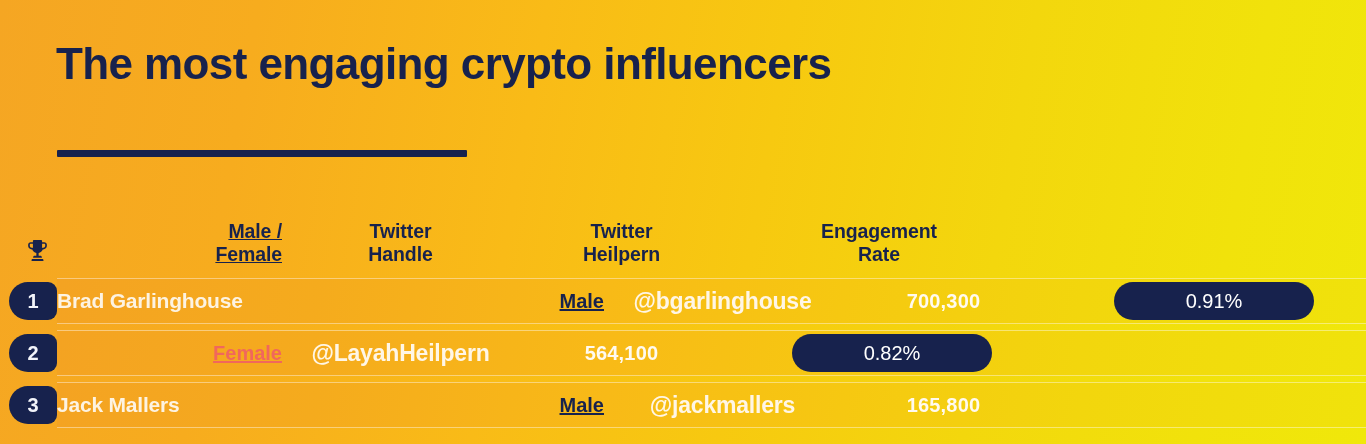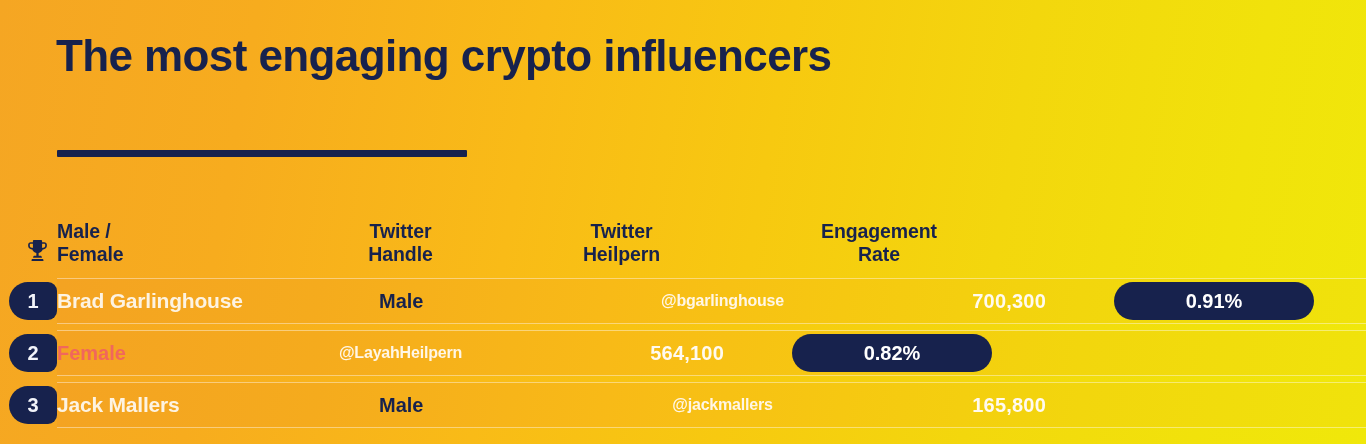--- a/index.html
+++ b/index.html
@@ -21,21 +21,21 @@
         #F3D70D 72%,
         #F1E20B 88%,
         #F0E80A 100%);
     position: relative;
   }
 
   
   .headline {
     position: absolute;
     left: 56px;
-    top: 28px;
+    top: 36px;
     font-size: 44px;
     line-height: 56px;
     font-weight: 700;
     letter-spacing: -0.6px;
     color: #17224D;
     white-space: nowrap;
   }
 
   .title-rule {
     position: absolute;
@@ -57,21 +57,21 @@
 
   .row {
     display: flex;
     align-items: center;
     width: 100%;
   }
 
   
   .col-rank   { width: 57px;  flex: none; }
   .col-name   { width: 322px; flex: none; }
-  .col-gender { width: 225px; flex: none; text-align: left; }
+  .col-gender { width: 225px; flex: none; text-align: right; text-decoration: underline; }
   .col-handle { width: 237px; flex: none; text-align: center; }
   .col-foll   { width: 205px; flex: none; text-align: center; }
   .col-rate   { width: 320px; flex: none; text-align: center; }
 
   
   .header-row {
     height: 80px;
     align-items: flex-end;
     padding-bottom: 12px;
   }
@@ -167,50 +167,49 @@
   }
 
   .gender-cell {
     font-size: 20px;
     font-weight: 700;
     color: #17224D;
   }
   .gender-cell.female { color: #F1675C; }
 
   .handle-cell {
-    font-size: 16px;
+    font-size: 23px;
     font-weight: 600;
     color: #FFF6E6;
     letter-spacing: -0.2px;
     white-space: nowrap;
   }
 
   .followers-cell {
     font-size: 20px;
     font-weight: 700;
     color: #FFFAF0;
     letter-spacing: 0.2px;
-    text-align: right;
   }
 
   .data-row .col-rate {
     display: flex;
     justify-content: flex-end;
     align-items: center;
     padding-right: 52px;
   }
 
   .rate-pill {
     min-width: 200px;
     height: 38px;
     background: #17224D;
     border-radius: 19px;
     color: #FFFFFF;
     font-size: 20px;
-    font-weight: 700;
+    font-weight: 400;
     display: flex;
     align-items: center;
     justify-content: center;
     line-height: 1;
   }
 </style>
 </head>
 <body>
 
 <h1 class="headline">The most engaging crypto influencers</h1>

